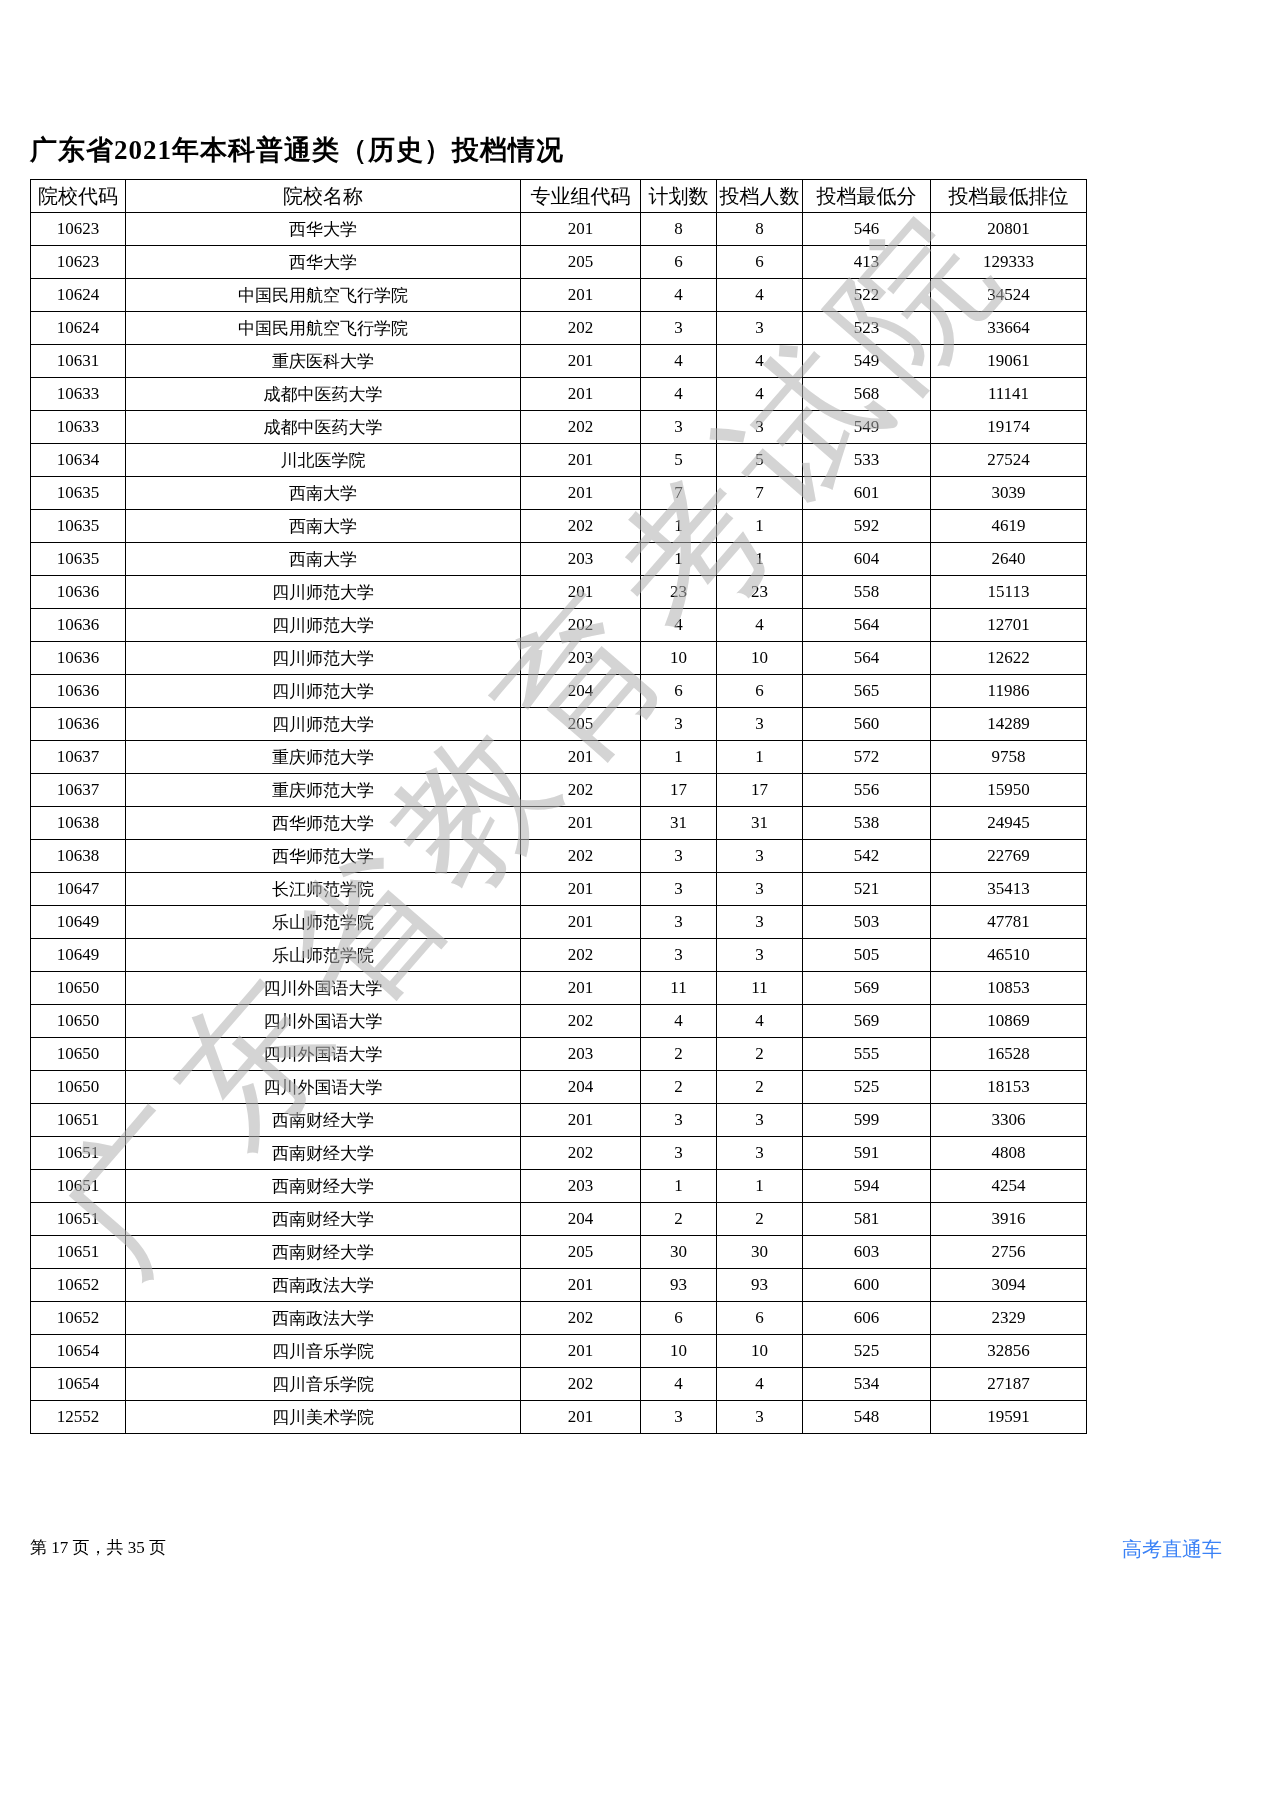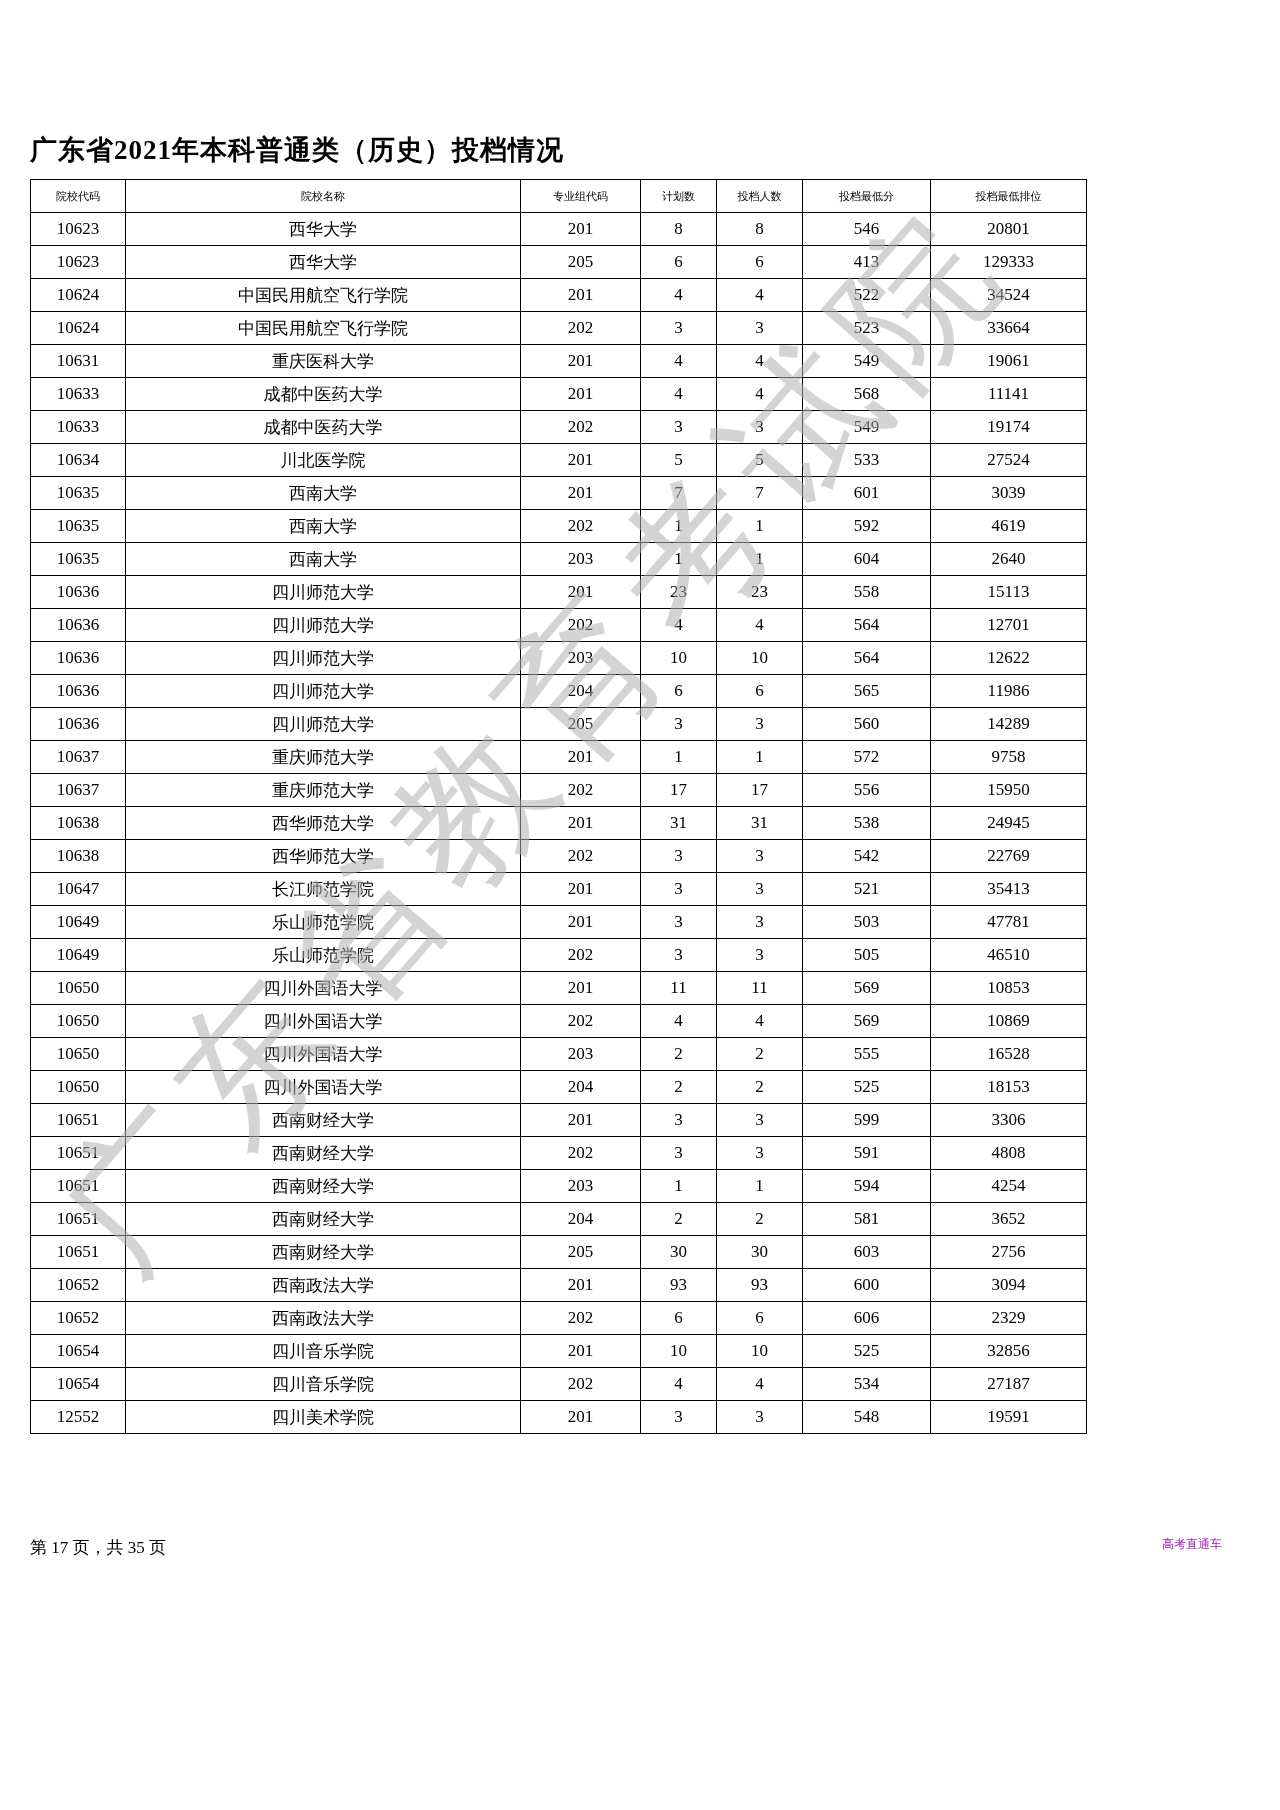--- a/index.html
+++ b/index.html
@@ -48,36 +48,36 @@
     border:1px solid #000;
     text-align:center;
     vertical-align:middle;
     font-size:17px;
     font-weight:normal;
     height:33px;
     padding:0 2px;
     overflow:hidden;
     white-space:nowrap;
   }
-  table.grid th { font-size:11px; }
+  table.grid th { font-size:20px; }
   .footer {
     position:absolute;
     left:30px;
     top:1536px;
     width:1056px;
     text-align:left;
     font-size:17px;
     z-index:1;
   }
   .brand {
     position:absolute;
     right:58px;
     top:1536px;
-    font-size:12px;
-    color:#a21caf;
+    font-size:20px;
+    color:#3b82f6;
     z-index:1;
     font-family:"Liberation Sans","DejaVu Sans",sans-serif;
   }
 </style>
 </head>
 <body>
 
 <div class="page">
 
   <div class="watermark">广东省教育考试院</div>
@@ -377,21 +377,21 @@
             <td>594</td>
             <td>4254</td>
           </tr>
           <tr>
             <td>10651</td>
             <td>西南财经大学</td>
             <td>204</td>
             <td>2</td>
             <td>2</td>
             <td>581</td>
-            <td>3652</td>
+            <td>3916</td>
           </tr>
           <tr>
             <td>10651</td>
             <td>西南财经大学</td>
             <td>205</td>
             <td>30</td>
             <td>30</td>
             <td>603</td>
             <td>2756</td>
           </tr>

